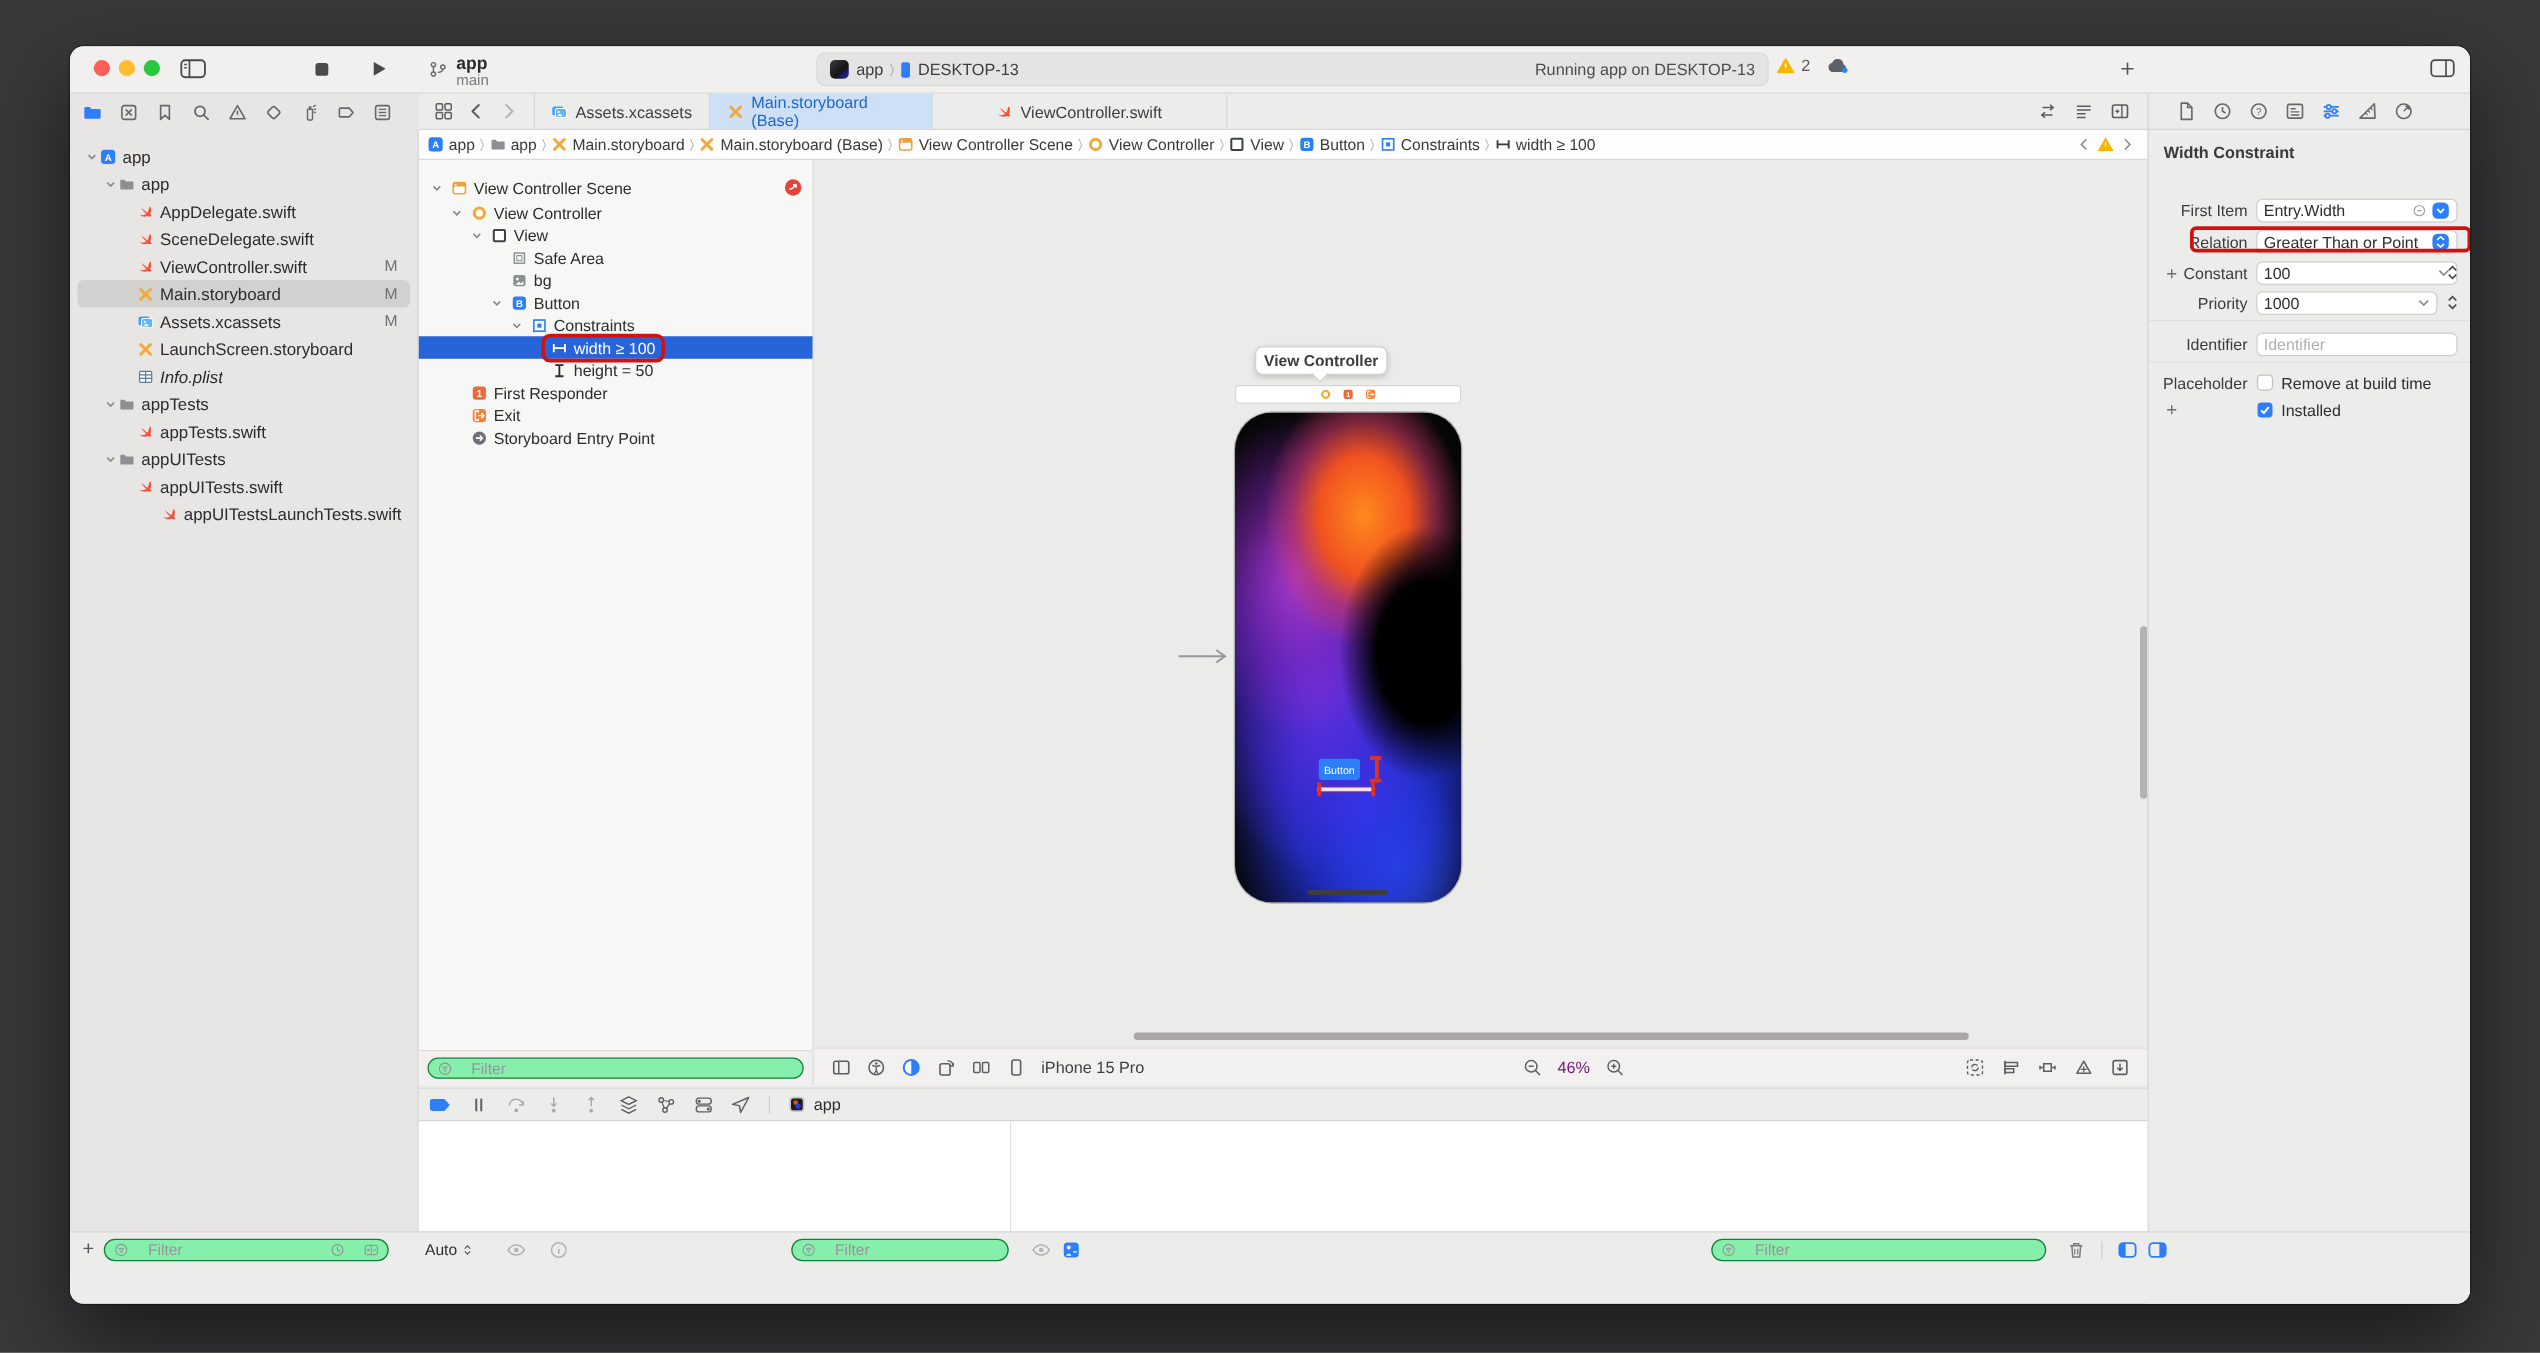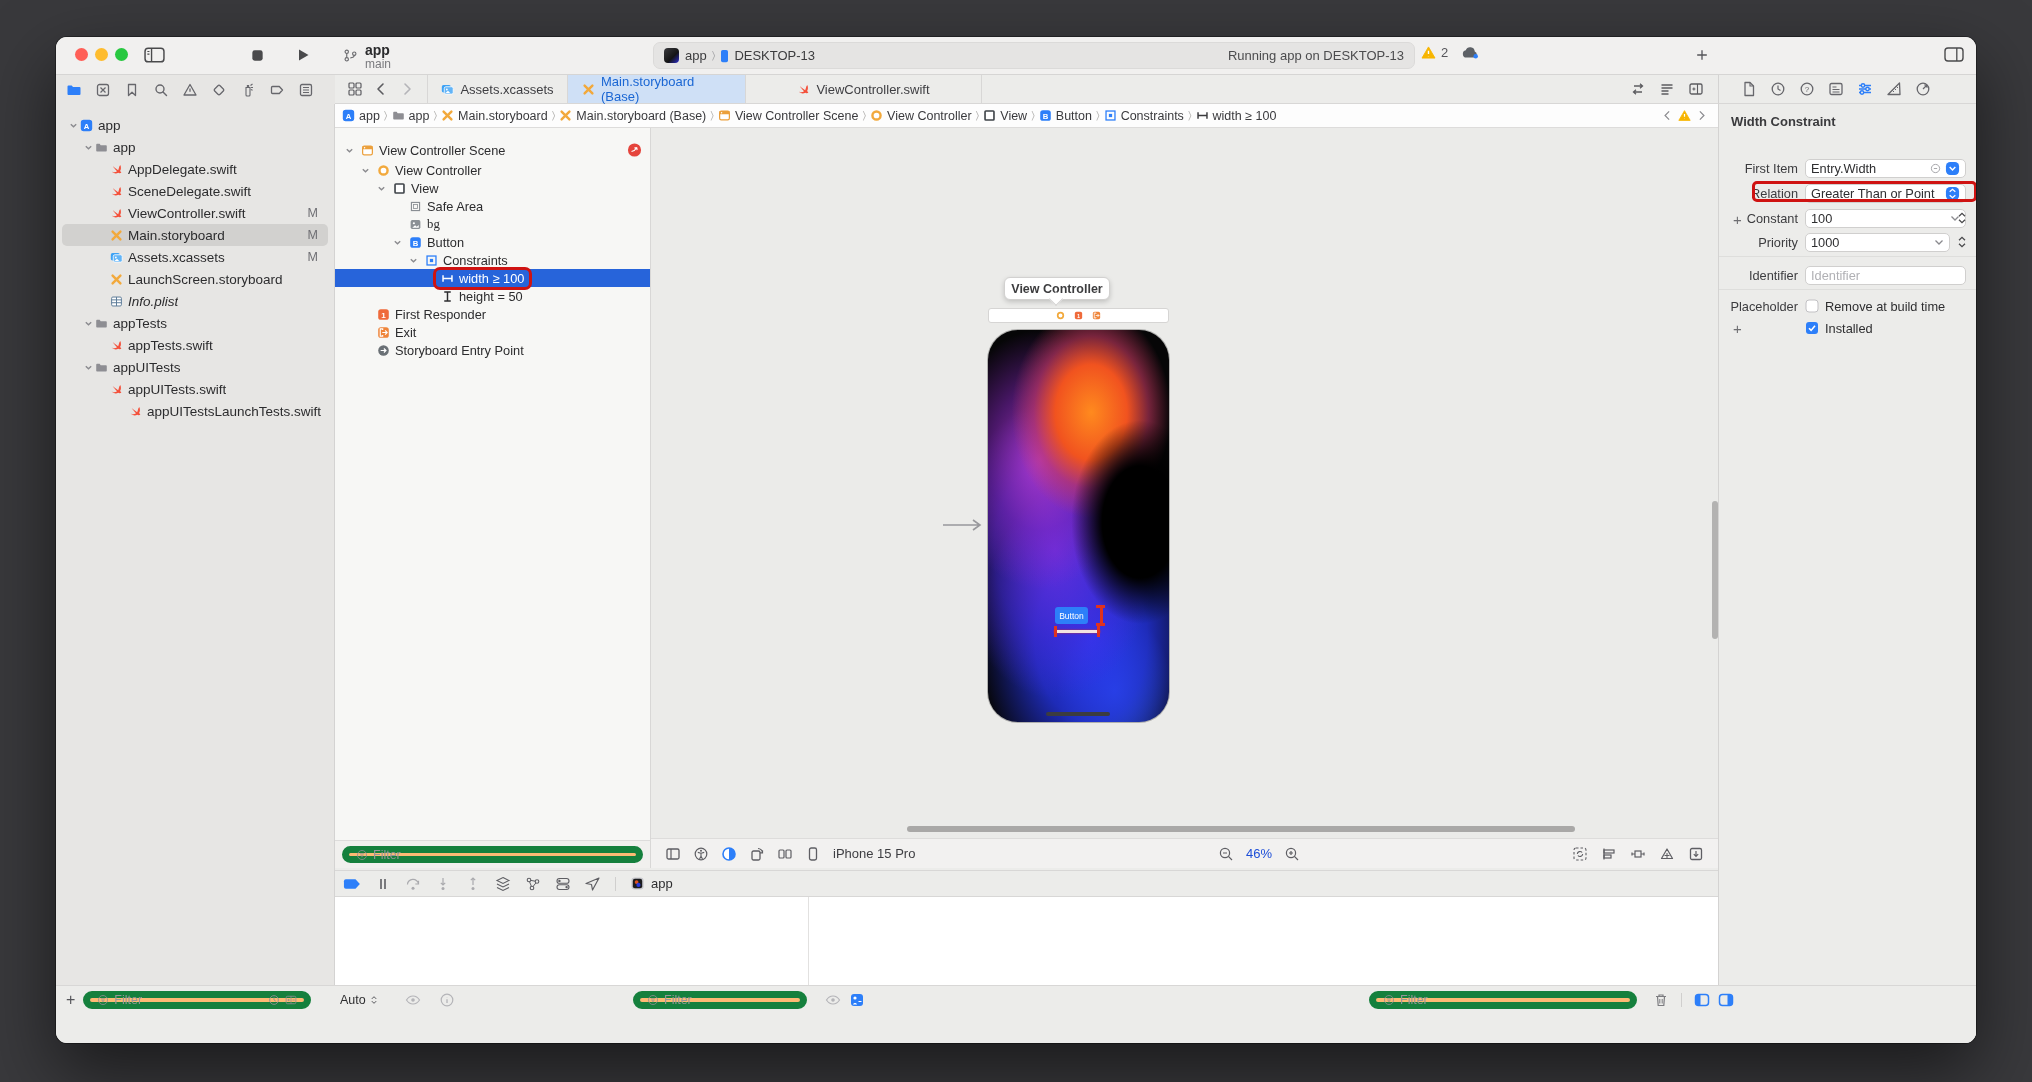--- a/index.html
+++ b/index.html
@@ -80,22 +80,22 @@
   .out-row.selected .out-chevron { color:#cfe0ff; }
   .out-core { display:flex; align-items:center; gap:5px; padding:1px 5px; border-radius:4px; }
   .out-core.redbox { outline:3px solid #cf1312; outline-offset:0px; }
   .out-row .ic svg { width:13px; height:13px; }
   .err-badge { position:absolute; right:8px; top:50%; transform:translateY(-50%); }
   .err-badge svg { width:15px; height:15px; display:block; }
   .outline-filterbar { position:absolute; left:279px; top:803px; width:316px; height:28px;
     background:#f1f0ee; border-top:1px solid #dddcdb; border-right:1px solid #d8d7d6; }
 
   
-  .filter-field { display:flex; align-items:center; gap:5px; background:#fdba74;
-    border:7px solid #15803d; border-radius:9px; height:18px; padding:0 7px; color:#8e8e93; }
+  .filter-field { display:flex; align-items:center; gap:15px; background:#86efac;
+    border:1px solid #15803d; border-radius:9px; height:18px; padding:0 7px; color:#8e8e93; }
   .filter-field input { border:none; outline:none; background:transparent; flex:1; min-width:0;
     font-size:12.5px; color:#3a3a3d; font-family:inherit; }
   .filter-field input::placeholder { color:#96969a; }
   .filter-field .ic svg { width:12px; height:12px; }
 
   
   .canvas { left:595px; top:91px; width:1067px; height:740px; background:#ebebe9; overflow:hidden; }
   .scene-tooltip { position:absolute; left:353px; top:149px; width:106px; height:23px;
     background:#fff; border:1px solid #d2d1d0; border-radius:6px;
     box-shadow:0 2px 5px rgba(0,0,0,.18); display:flex; align-items:center; justify-content:center;
@@ -134,21 +134,21 @@
   .entry-arrow { position:absolute; left:291px; top:390px; color:#98989c; }
   .hscroll { position:absolute; left:256px; top:698px; width:668px; height:6px; border-radius:3px;
     background:#a9a8a7; }
   .vscroll { position:absolute; left:1061px; top:373px; width:6px; height:138px; border-radius:3px;
     background:#b3b2b1; }
   .devicebar { position:absolute; left:0; top:710px; width:1067px; height:30px; background:#f2f1f0;
     border-top:1px solid #dddcdb; display:flex; align-items:center; gap:12px; padding:0 14px;
     color:#5e5e63; font-size:13px; }
   .devicebar .zoomgrp { margin-left:auto; display:flex; align-items:center; gap:12px; color:#5e5e63; }
   .devicebar .rightgrp { display:flex; align-items:center; gap:13px; margin-left:260px; }
-  .zoom-pct { font-size:13px; color:#1d4ed8; }
+  .zoom-pct { font-size:13px; color:#701a75; }
 
   
   .inspector { left:1662px; top:67px; width:258px; height:939px; background:#ececea;
     border-left:1px solid #d4d3d2; font-size:12.8px; color:#2e2e30; }
   .insp-title { position:absolute; left:12px; top:10px; font-weight:bold; font-size:13px; color:#3a3a3d;text-align:right; }
   .insp-row { position:absolute; left:0; width:100%; height:20px; display:flex; align-items:center; }
   .insp-label { width:86px; text-align:right; padding-right:7px; color:#3c3c3f; flex:0 0 auto; }
   .insp-field { flex:1; height:19px; background:#fff; border:1px solid #d0cfce; border-radius:5px;
     display:flex; align-items:center; padding:0 5px; margin-right:10px; position:relative; }
   .insp-field input { border:none; outline:none; width:100%; font-size:12.8px; color:#2e2e30;
@@ -763,21 +763,21 @@
           <span class="out-core">
             <span class="ic ">
               <svg viewBox="0 0 16 16">
                 <rect x="3" y="3" width="10" height="10" fill="none" stroke="#8a8f94" stroke-width="1.4"></rect>
                 <rect x="5.5" y="5.5" width="5" height="5" fill="none" stroke="#8a8f94" stroke-width="1"></rect>
               </svg>
             </span>
             <span>Safe Area</span>
           </span>
         </div>
-        <div class="out-row" style="padding-left: 56px; font-family: Liberation Serif, serif;">
+        <div class="out-row" style="padding-left: 56px;">
           <span class="out-chevron"></span>
           <span class="out-core">
             <span class="ic ">
               <svg viewBox="0 0 16 16">
                 <rect x="2" y="2.5" width="12" height="11" rx="2" fill="#8b9095"></rect>
                 <circle cx="6" cy="6.5" r="1.3" fill="#fff"></circle>
                 <path d="M4 12l3.5-3 2 1.8 2.5-2.2v3.4z" fill="#fff"></path>
               </svg>
             </span>
             <span>bg</span>

